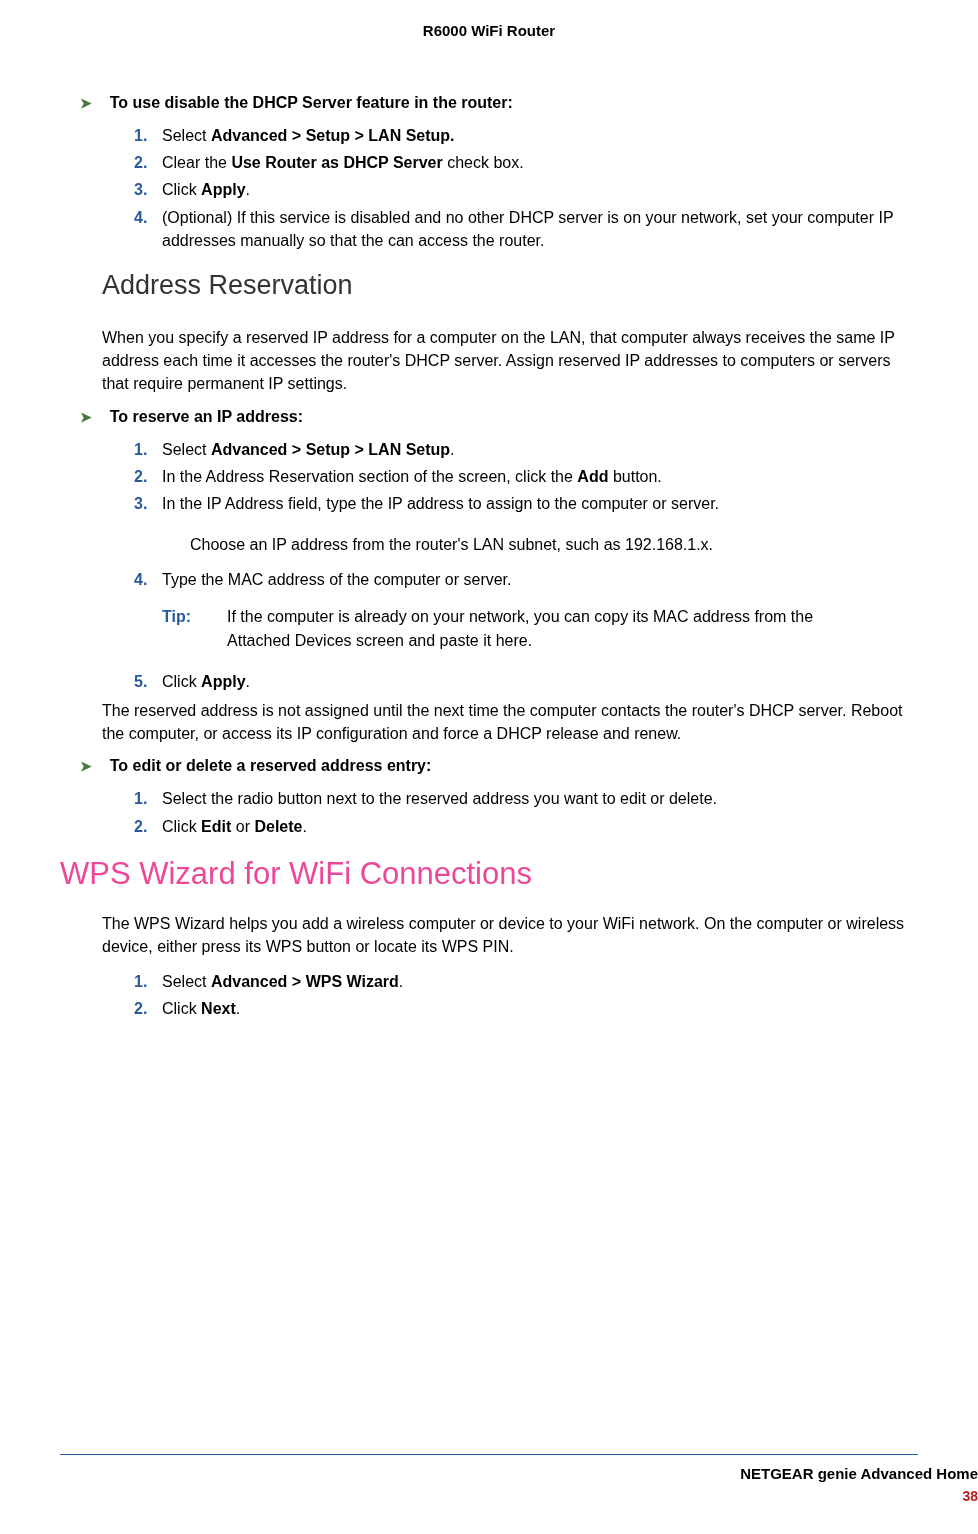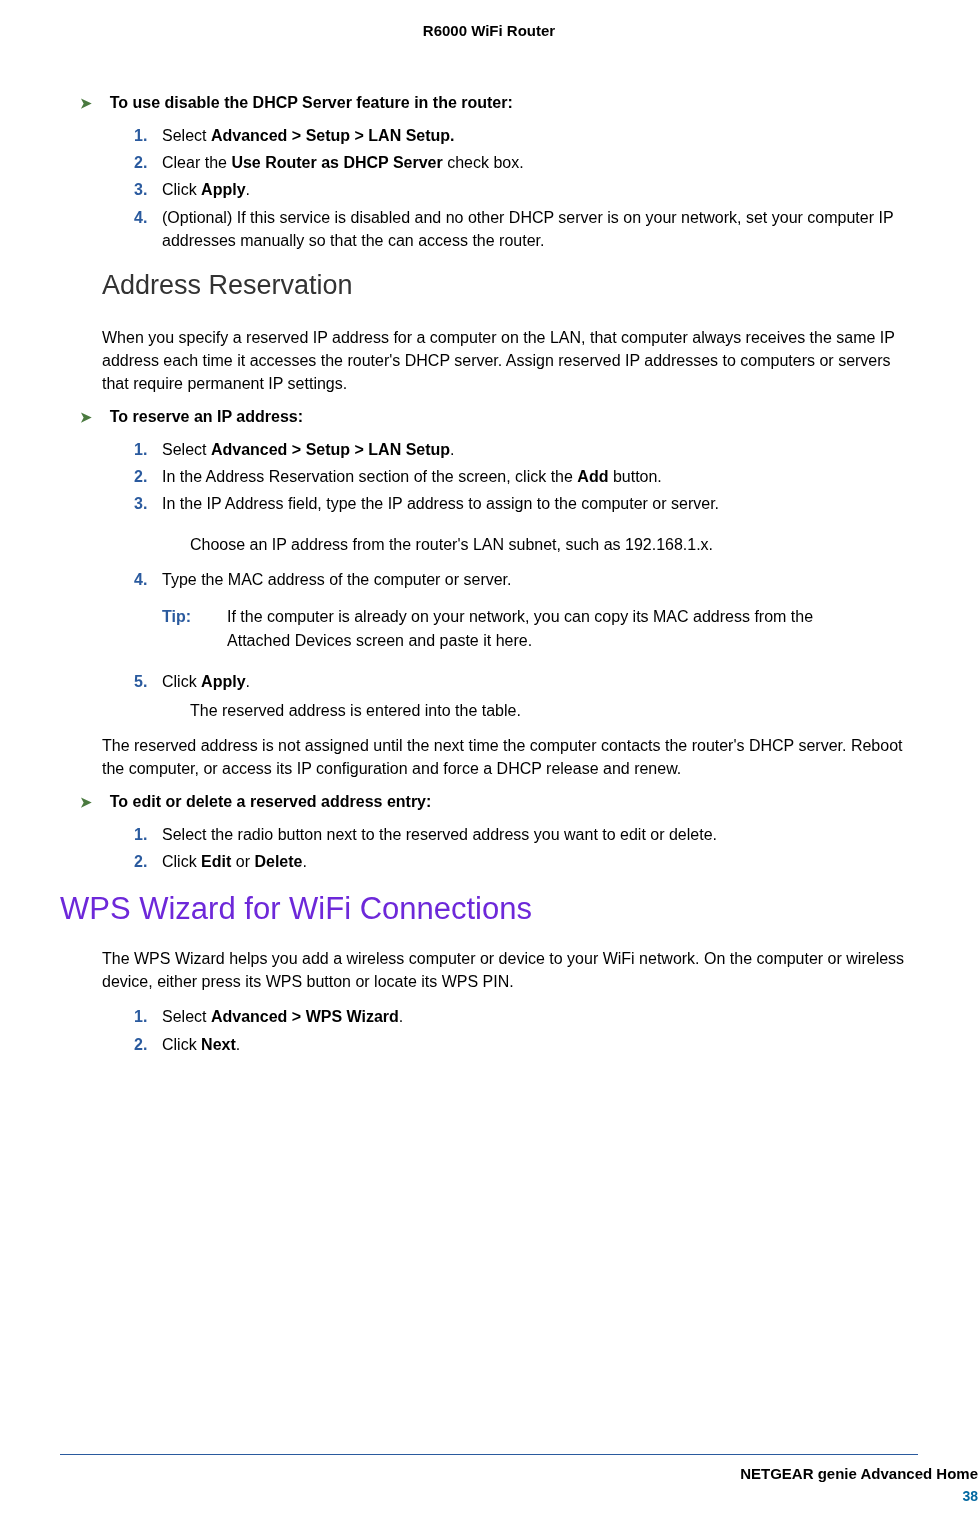--- a/index.html
+++ b/index.html
@@ -62,21 +62,21 @@
       font-weight: normal;
       font-size: 27px;
       color: #333;
       margin: 16px 0 25px 0;
       letter-spacing: 0px;
     }
     .h1 {
       font-family: Arial, Helvetica, sans-serif;
       font-weight: normal;
       font-size: 31px;
-      color: #6d28d9;
+      color: #ec4899;
       margin: 8px 0 20px -42px;
       letter-spacing: 0px;
     }
     .para {
       font-size: 16px;
       line-height: 1.45;
       margin-bottom: 12px;
     }
     .indent-para {
       font-size: 16px;
@@ -113,21 +113,21 @@
     .footer-rule {
       border: none;
       border-top: 1px solid #2a5a9e;
       margin: 0 60px 10px 60px;
     }
     .footer-text {
       font-weight: bold;
       font-size: 15px;
     }
     .footer-page {
-      color: #0369a1;
+      color: #b91c1c;
       font-weight: bold;
       font-size: 14px;
       margin-top: 6px;
     }
   </style>
 </head>
 <body>
 
 <div class="page">
 
@@ -192,21 +192,20 @@
       <span class="tip-label">Tip:</span>
       <span class="tip-text">If the computer is already on your network, you can copy its MAC address from the Attached Devices screen and paste it here.</span>
     </div>
 
     <ol class="ol-list" style="margin-bottom:6px;">
       <li class="ol-item">
         <span class="ol-num">5.</span>
         <span class="ol-text"><span>Click </span><span class="bold">Apply</span><span>.</span></span>
       </li>
     </ol>
-    <p class="indent-para">The reserved address is entered into the table.</p>
 
     <p class="para">The reserved address is not assigned until the next time the computer contacts the router's DHCP server. Reboot the computer, or access its IP configuration and force a DHCP release and renew.</p>
 
     <div class="bullet-heading">
       <span class="arrow">➤</span>
       <span>To edit or delete a reserved address entry:</span>
     </div>
     <ol class="ol-list">
       <li class="ol-item">
         <span class="ol-num">1.</span>

